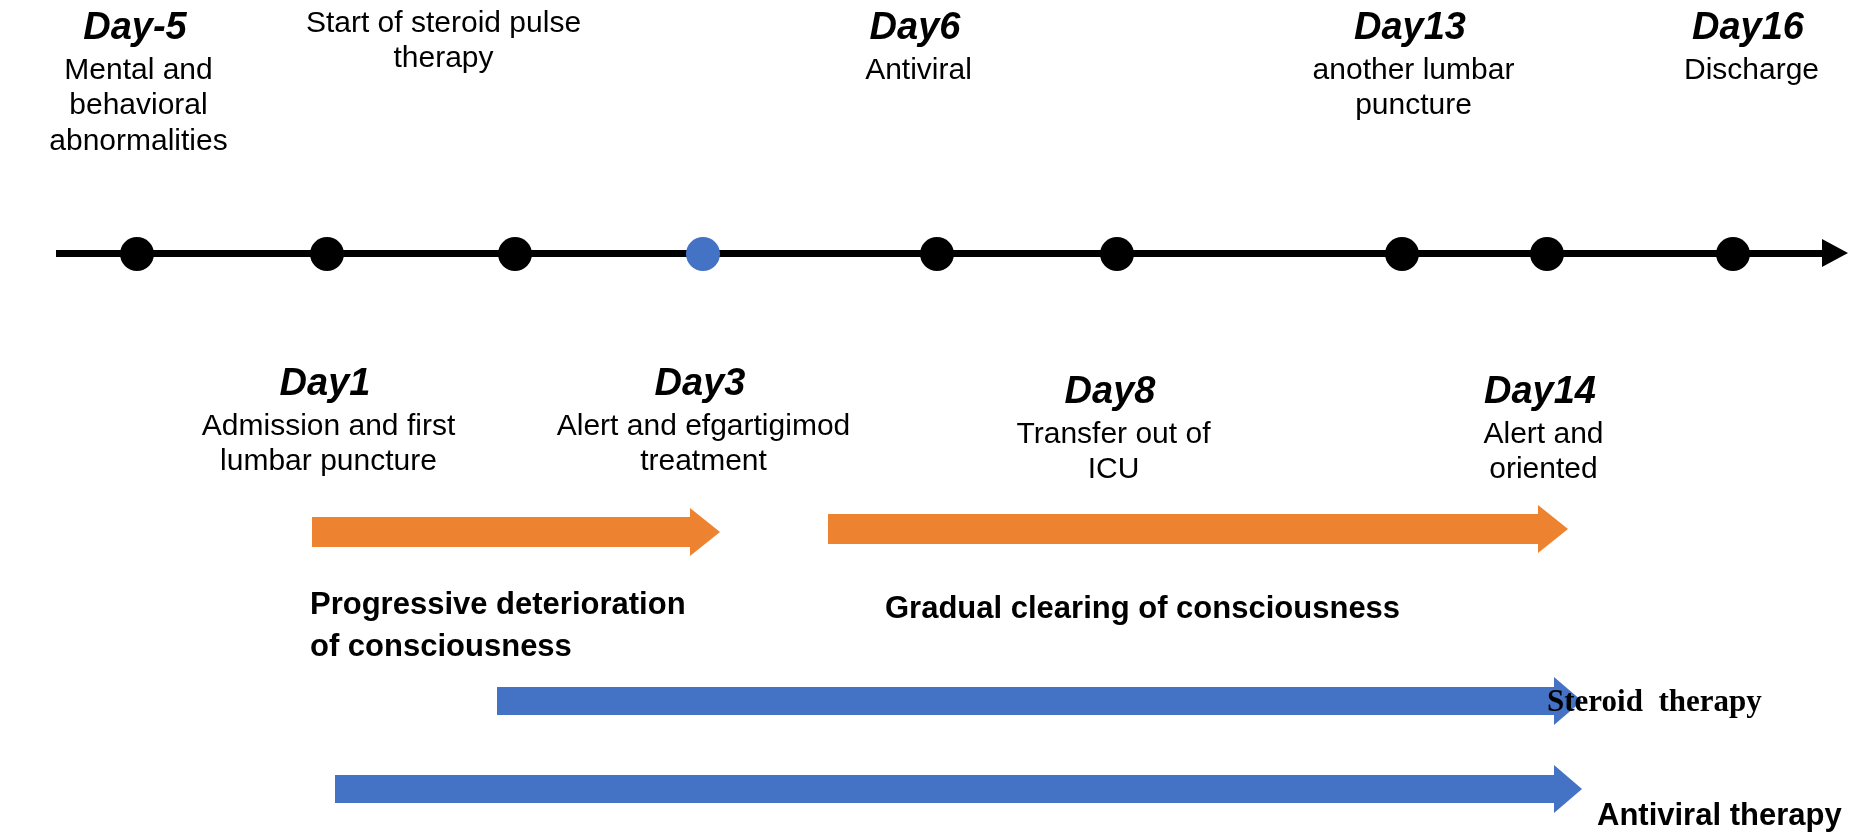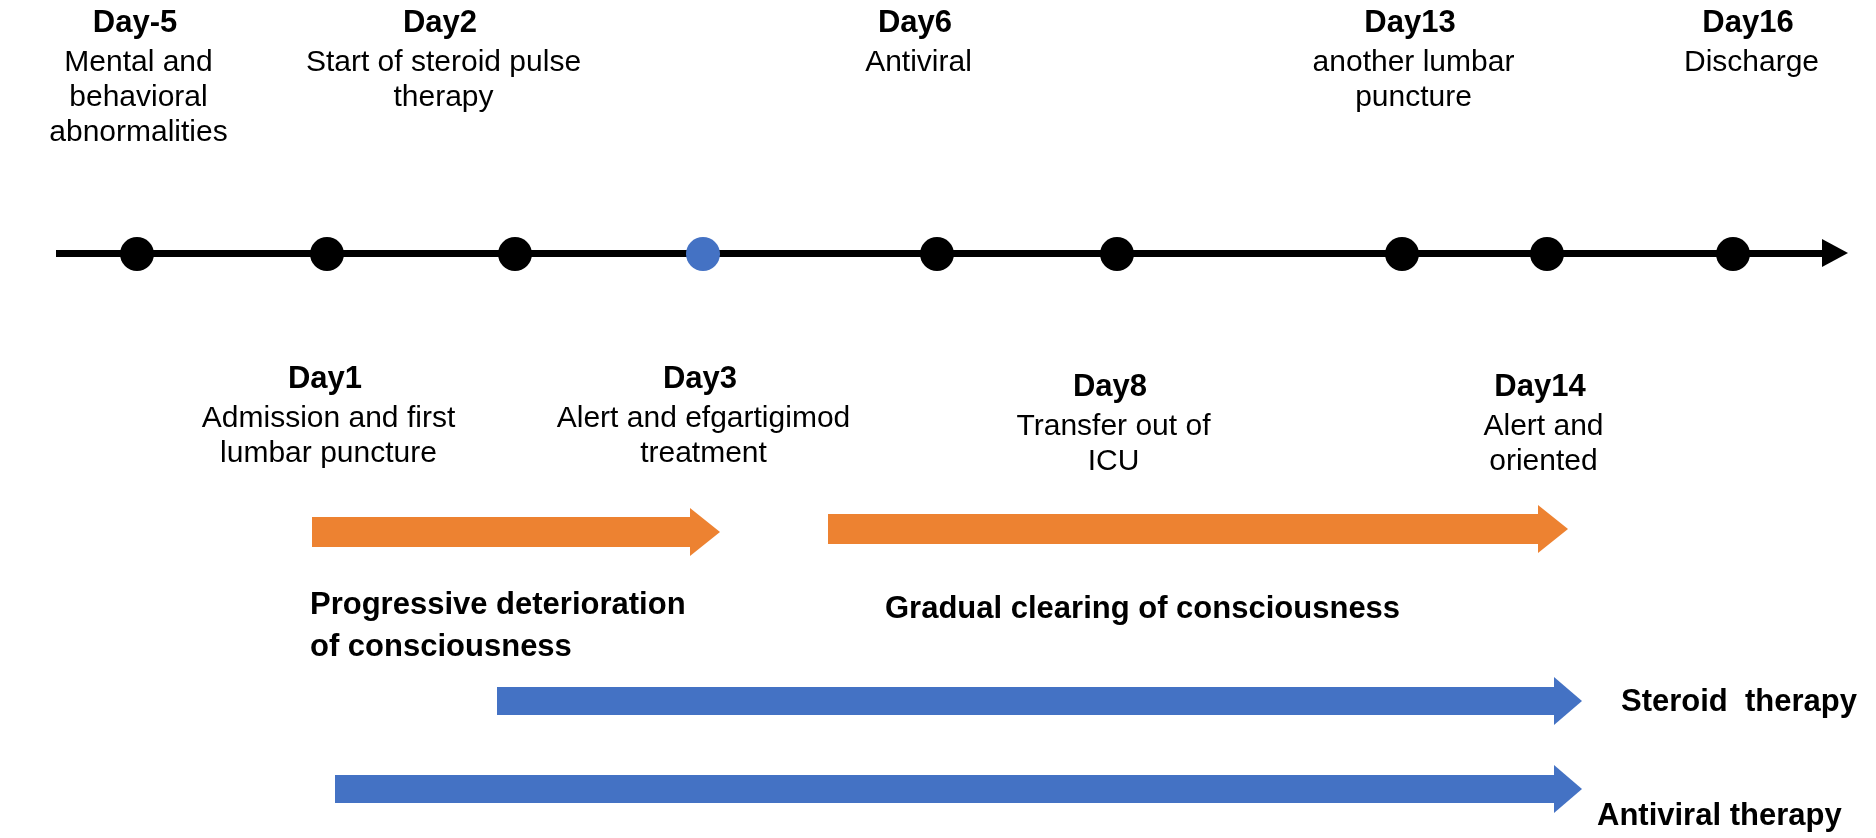--- a/index.html
+++ b/index.html
@@ -3,21 +3,21 @@
 <meta charset="utf-8">
 <style>
   html,body{margin:0;padding:0;background:#ffffff;}
   body{width:1876px;height:838px;position:relative;overflow:hidden;
        font-family:"Liberation Sans","DejaVu Sans",sans-serif;color:#000;}
 
   .canvas{position:absolute;left:0;top:0;width:1876px;height:838px;}
 
   
   .event{position:absolute;text-align:center;line-height:1.18;}
-  .event .day{font-weight:bold;font-size:31px;display:block;margin-bottom:2px;}
+  .event .day{font-style:italic;font-weight:bold;font-size:38px;display:block;margin-bottom:2px;}
   .event .desc{font-size:30px;display:block;font-weight:400;margin-left:7px;}
 
   
   .axis-line{position:absolute;background:#000;height:7px;}
   .axis-head{position:absolute;width:0;height:0;
              border-top:14px solid transparent;border-bottom:14px solid transparent;
              border-left:26px solid #000;}
   .dot{position:absolute;width:34px;height:34px;border-radius:50%;background:#000;}
   .dot.blue{background:#4472C4;}
 
@@ -42,21 +42,20 @@
 <body>
 
 <div class="canvas">
 
   <div class="event" style="left:0px;top:4px;width:270px;">
     <span class="day">Day-5</span>
     <span class="desc">Mental and behavioral abnormalities</span>
   </div>
 
   <div class="event" style="left:270px;top:4px;width:340px;">
-    <span class="day">Day2</span>
     <span class="desc">Start of steroid pulse therapy</span>
   </div>
 
   <div class="event" style="left:790px;top:4px;width:250px;">
     <span class="day">Day6</span>
     <span class="desc">Antiviral</span>
   </div>
 
   <div class="event" style="left:1265px;top:4px;width:290px;">
     <span class="day">Day13</span>
@@ -113,21 +112,21 @@
 
   <div class="phase-caption" style="left:885px;top:587px;width:640px;white-space:pre-line;">Gradual clearing of consciousness</div>
 
   <div class="phase-caption" style="left:310px;top:583px;width:470px;white-space:pre-line;">Progressive deterioration
 of consciousness</div>
 
   <div class="blue-arrow" style="left:497px;top:687px;width:1085px;">
     <div class="shaft" style="width:1057px;"></div>
     <div class="head" style="left:1057px;"></div>
   </div>
-  <div class="therapy-label" style="left:1621px;top:683px;">Steroid  therapy</div>
+  <div class="therapy-label" style="left:1547px;top:683px;font-family:Liberation Serif, serif;">Steroid  therapy</div>
 
   <div class="blue-arrow" style="left:335px;top:775px;width:1247px;">
     <div class="shaft" style="width:1219px;"></div>
     <div class="head" style="left:1219px;"></div>
   </div>
   <div class="therapy-label" style="left:1597px;top:797px;">Antiviral therapy</div>
 
 </div>
 
 </body></html>

